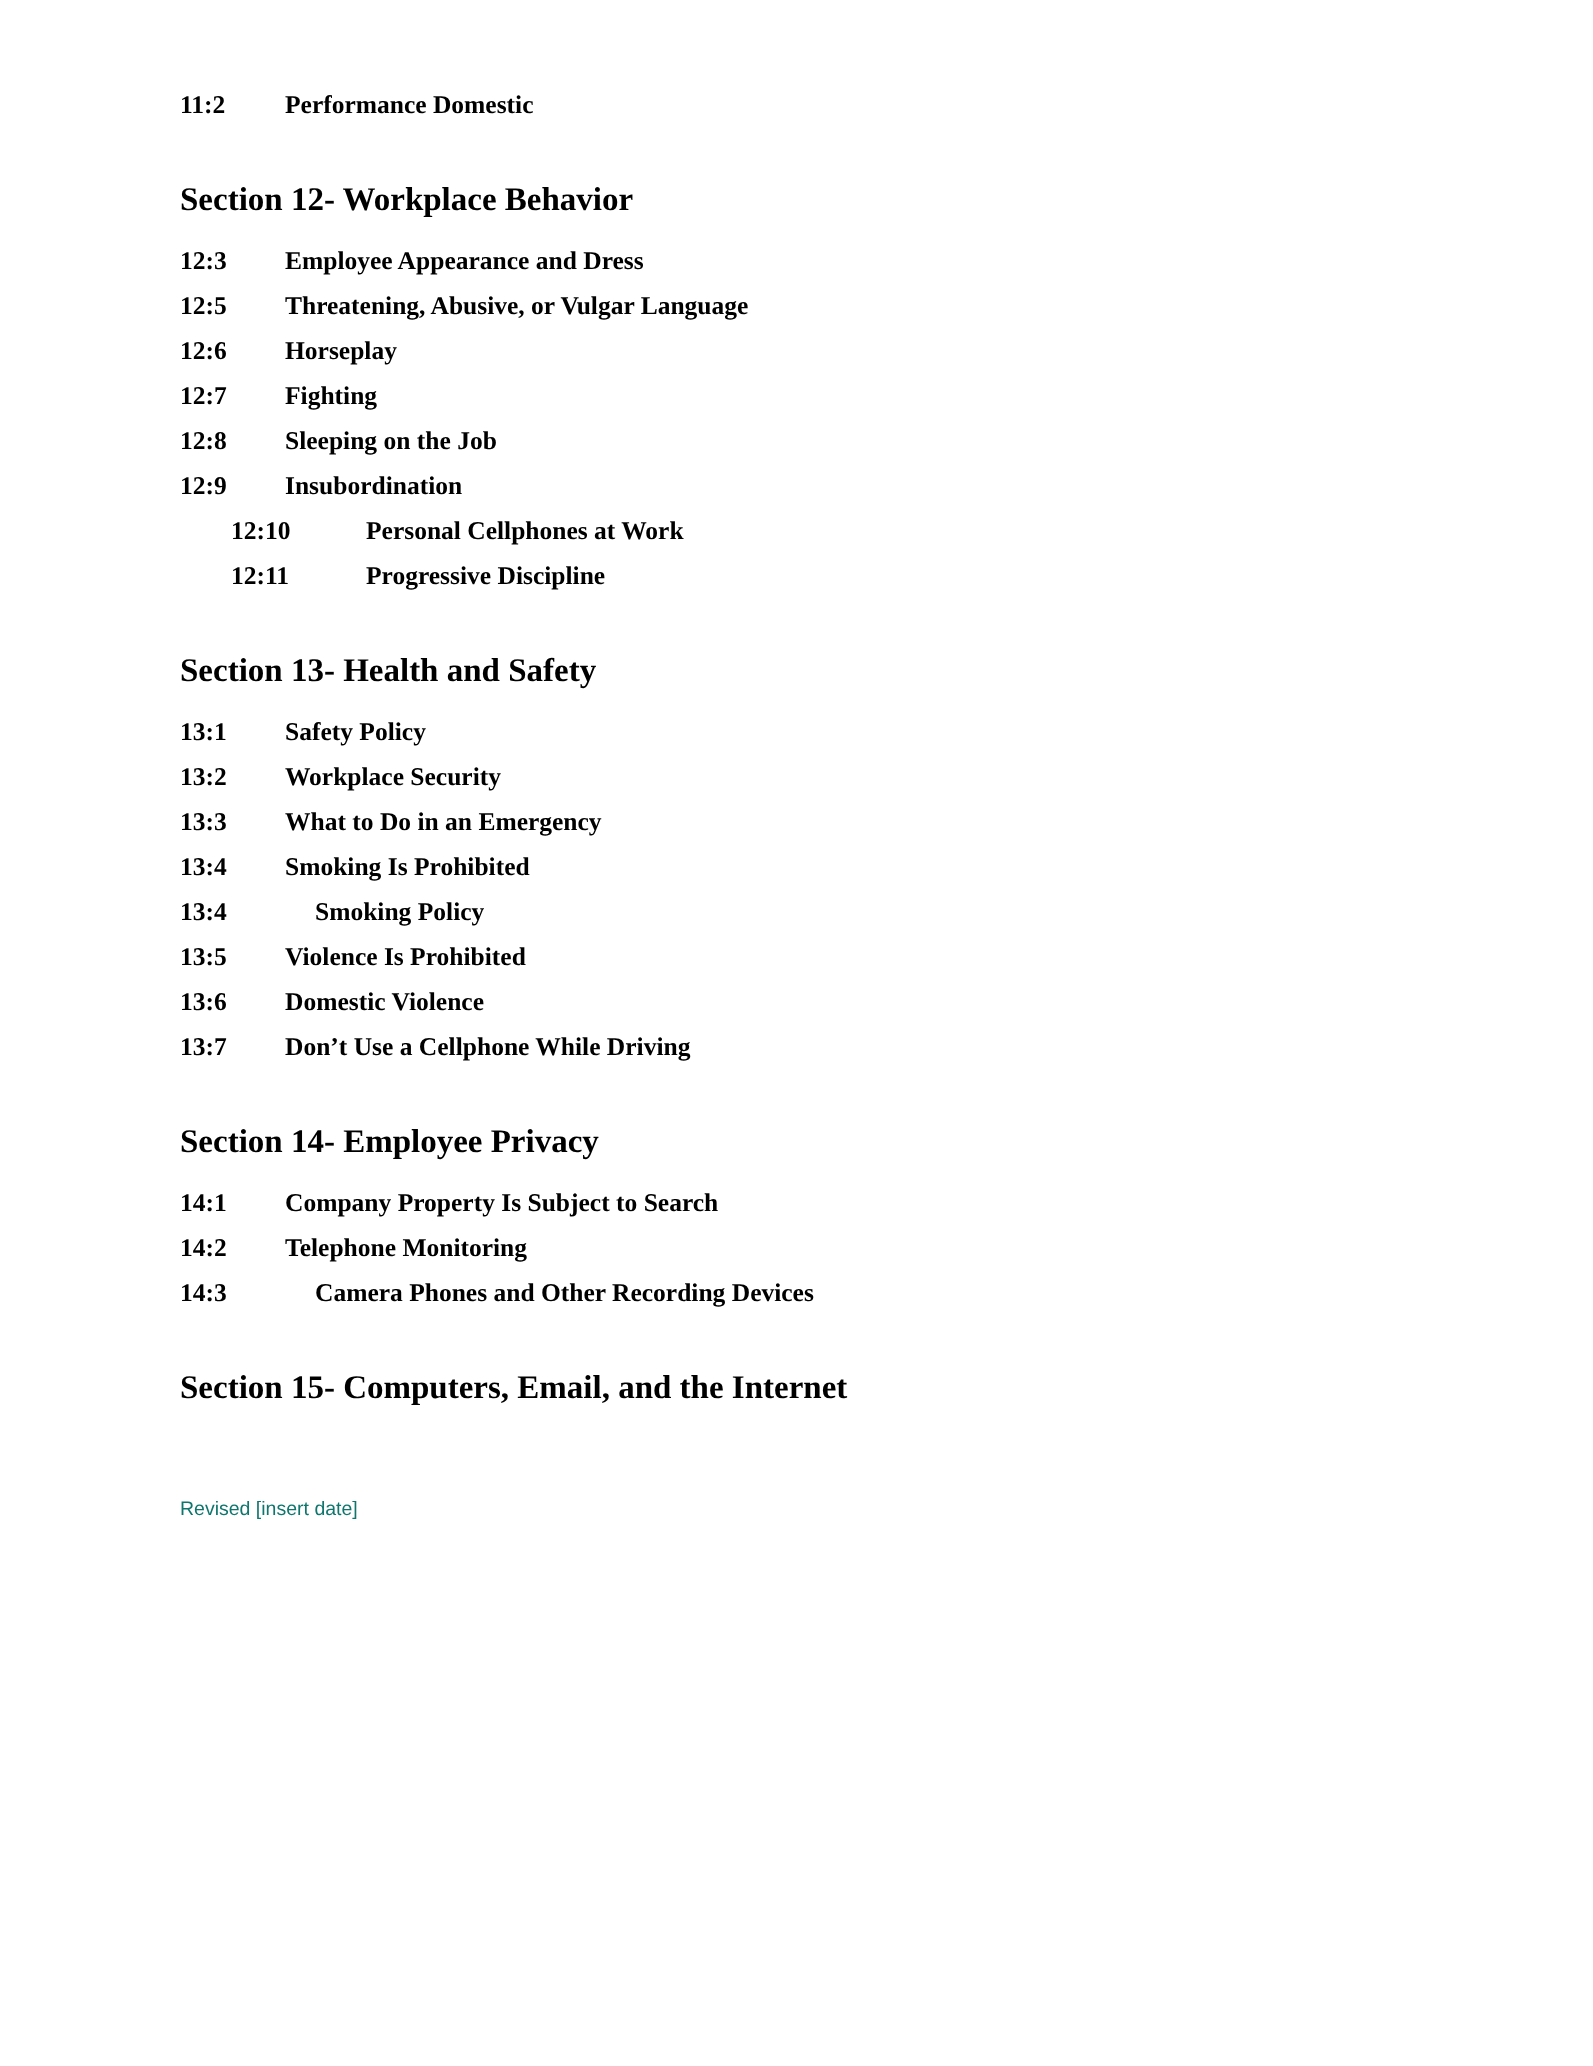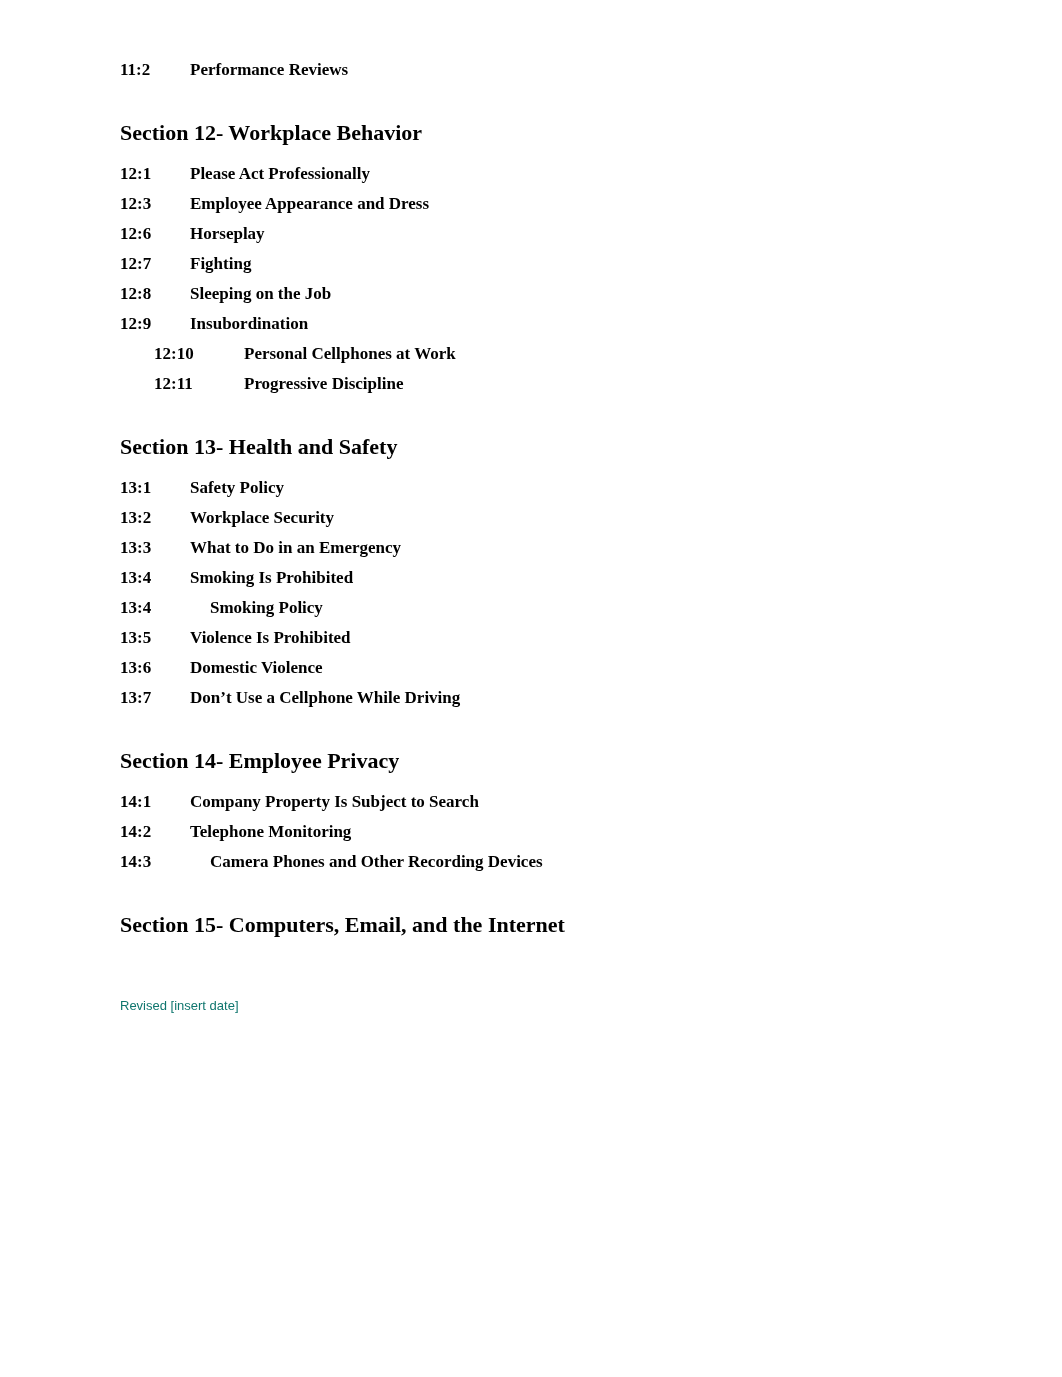--- a/index.html
+++ b/index.html
@@ -78,33 +78,33 @@
       margin-top: 60px;
       font-family: Arial, sans-serif;
       font-weight: normal;
     }
   </style>
 </head>
 <body>
 
 <div class="top-item">
   <span class="top-number">11:2</span>
-  <span class="toc-title">Performance Reviews</span>
+  <span class="toc-title">Performance Domestic</span>
 </div>
 
 <div id="sections-container">
     <div class="section-block">
       <div class="section-header">Section 12- Workplace Behavior</div>
       <div class="toc-item">
-        <span class="toc-number">12:1</span>
-        <span class="toc-title">Please Act Professionally</span>
+        <span class="toc-number">12:3</span>
+        <span class="toc-title">Employee Appearance and Dress</span>
       </div>
       <div class="toc-item">
-        <span class="toc-number">12:3</span>
-        <span class="toc-title">Employee Appearance and Dress</span>
+        <span class="toc-number">12:5</span>
+        <span class="toc-title">Threatening, Abusive, or Vulgar Language</span>
       </div>
       <div class="toc-item">
         <span class="toc-number">12:6</span>
         <span class="toc-title">Horseplay</span>
       </div>
       <div class="toc-item">
         <span class="toc-number">12:7</span>
         <span class="toc-title">Fighting</span>
       </div>
       <div class="toc-item">

